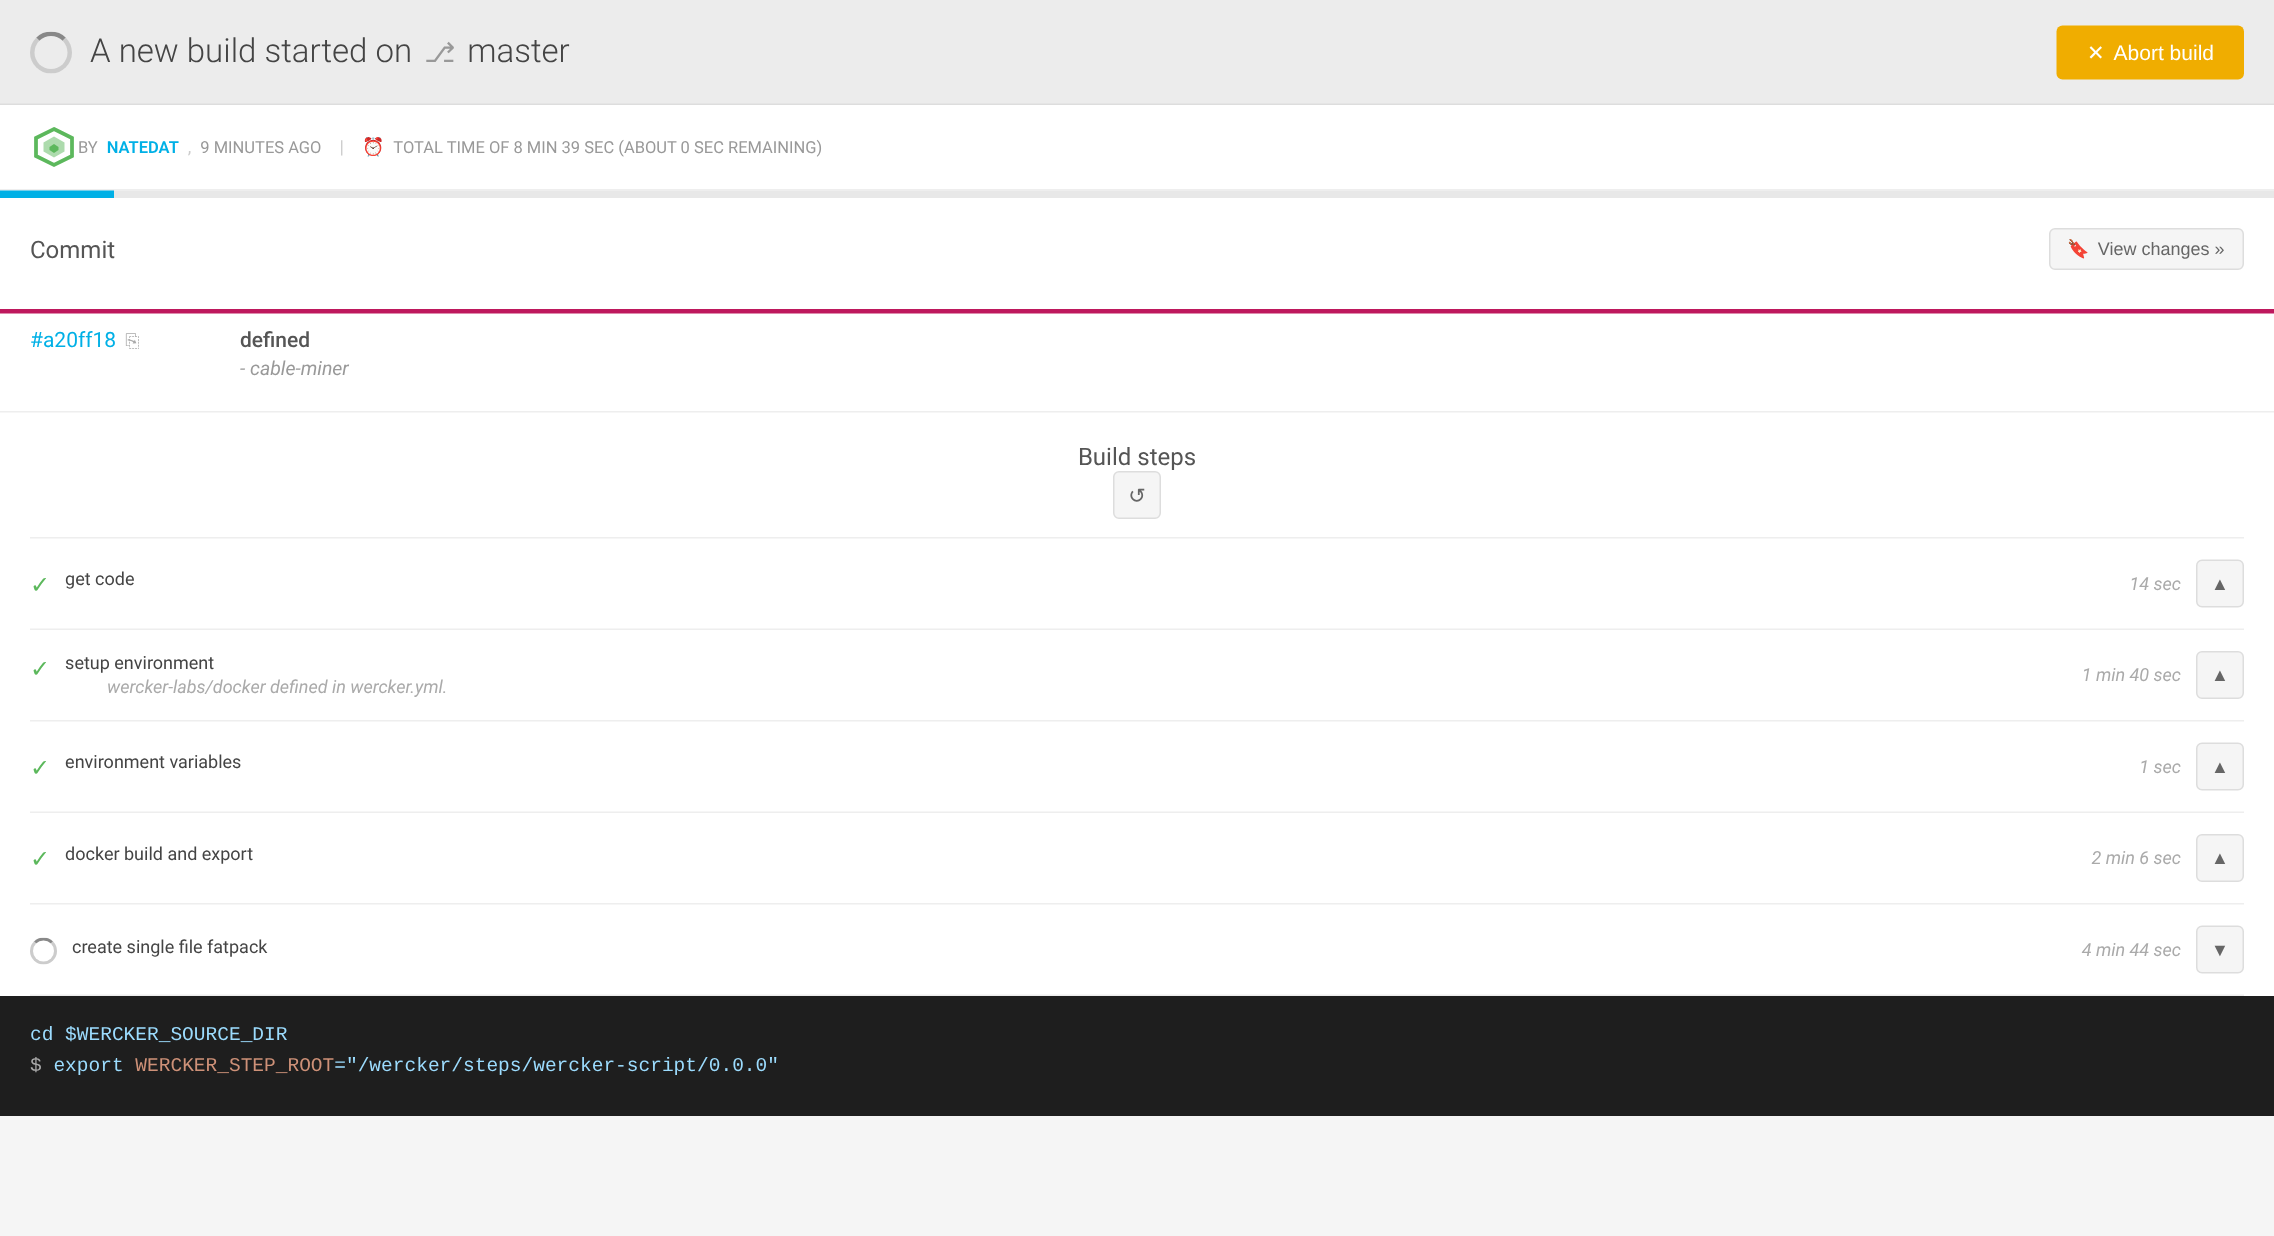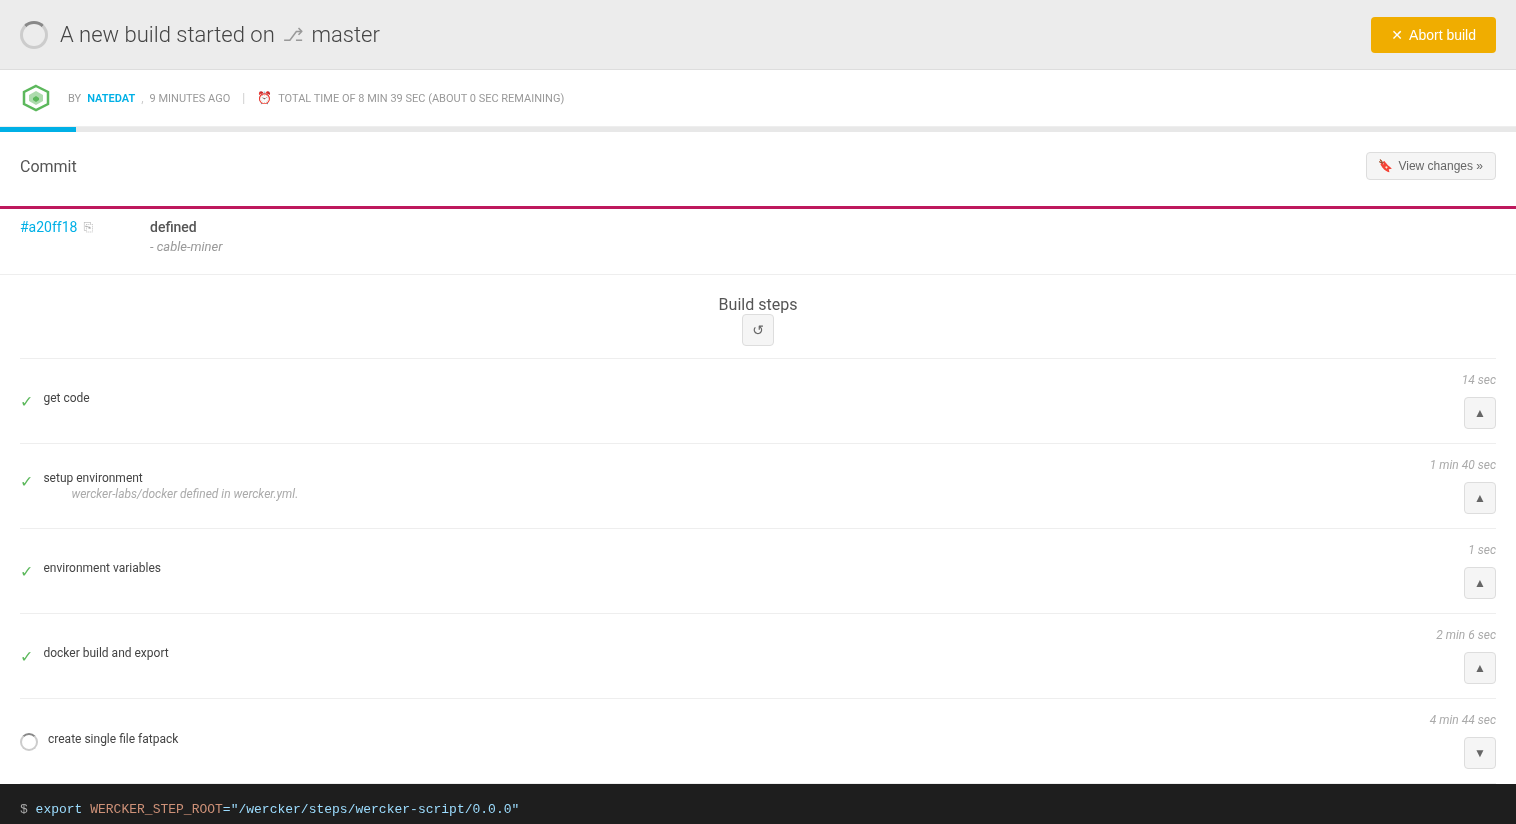--- a/index.html
+++ b/index.html
@@ -53,21 +53,21 @@
       align-items: center;
       gap: 6px;
     }
 
     
     .meta-bar {
       background: #fff;
       padding: 12px 20px;
       display: flex;
       align-items: center;
-      gap: 16px;
+      gap: 0;
       border-bottom: 1px solid #eee;
     }
     .meta-text {
       font-size: 12px;
       color: #888;
       display: flex;
       align-items: center;
       gap: 6px;
     }
     .meta-text .by-label { color: #999; text-transform: uppercase; font-size: 11px; }
@@ -133,21 +133,21 @@
       color: #00b0e6;
       font-size: 14px;
       text-decoration: none;
       display: flex;
       align-items: center;
       gap: 6px;
     }
     .commit-row {
       display: flex;
       align-items: flex-start;
-      gap: 10px;
+      gap: 20px;
     }
     .commit-hash-col {
       min-width: 120px;
     }
     .commit-author {
       color: #555;
       font-size: 14px;
       font-weight: 500;
     }
     .commit-message {
@@ -223,23 +223,22 @@
     }
     .step-sub {
       font-size: 12px;
       color: #aaa;
       font-style: italic;
       margin-top: 2px;
       margin-left: 28px;
     }
     .step-right {
       display: flex;
-      align-items: flex-end;
+      align-items: center;
       gap: 10px;
-      flex-direction: column;
     }
     .step-time {
       color: #aaa;
       font-size: 12px;
       font-style: italic;
       min-width: 80px;
       text-align: right;
     }
     .expand-btn {
       background: #f5f5f5;
@@ -421,17 +420,20 @@
         <span class="step-time">4 min 44 sec</span>
         <button class="expand-btn">
           <span>▼</span>
         </button>
       </div>
     </div>
   </div>
 
   <div class="terminal">
     <div>
+      <span class="cmd">cd $WERCKER_SOURCE_DIR</span>
+    </div>
+    <div>
       <span class="dollar">$ </span><span class="cmd">export <span class="path">WERCKER_STEP_ROOT</span>="/wercker/steps/wercker-script/0.0.0"</span>
     </div>
   </div>
 
 </div>
 
 </body></html>

